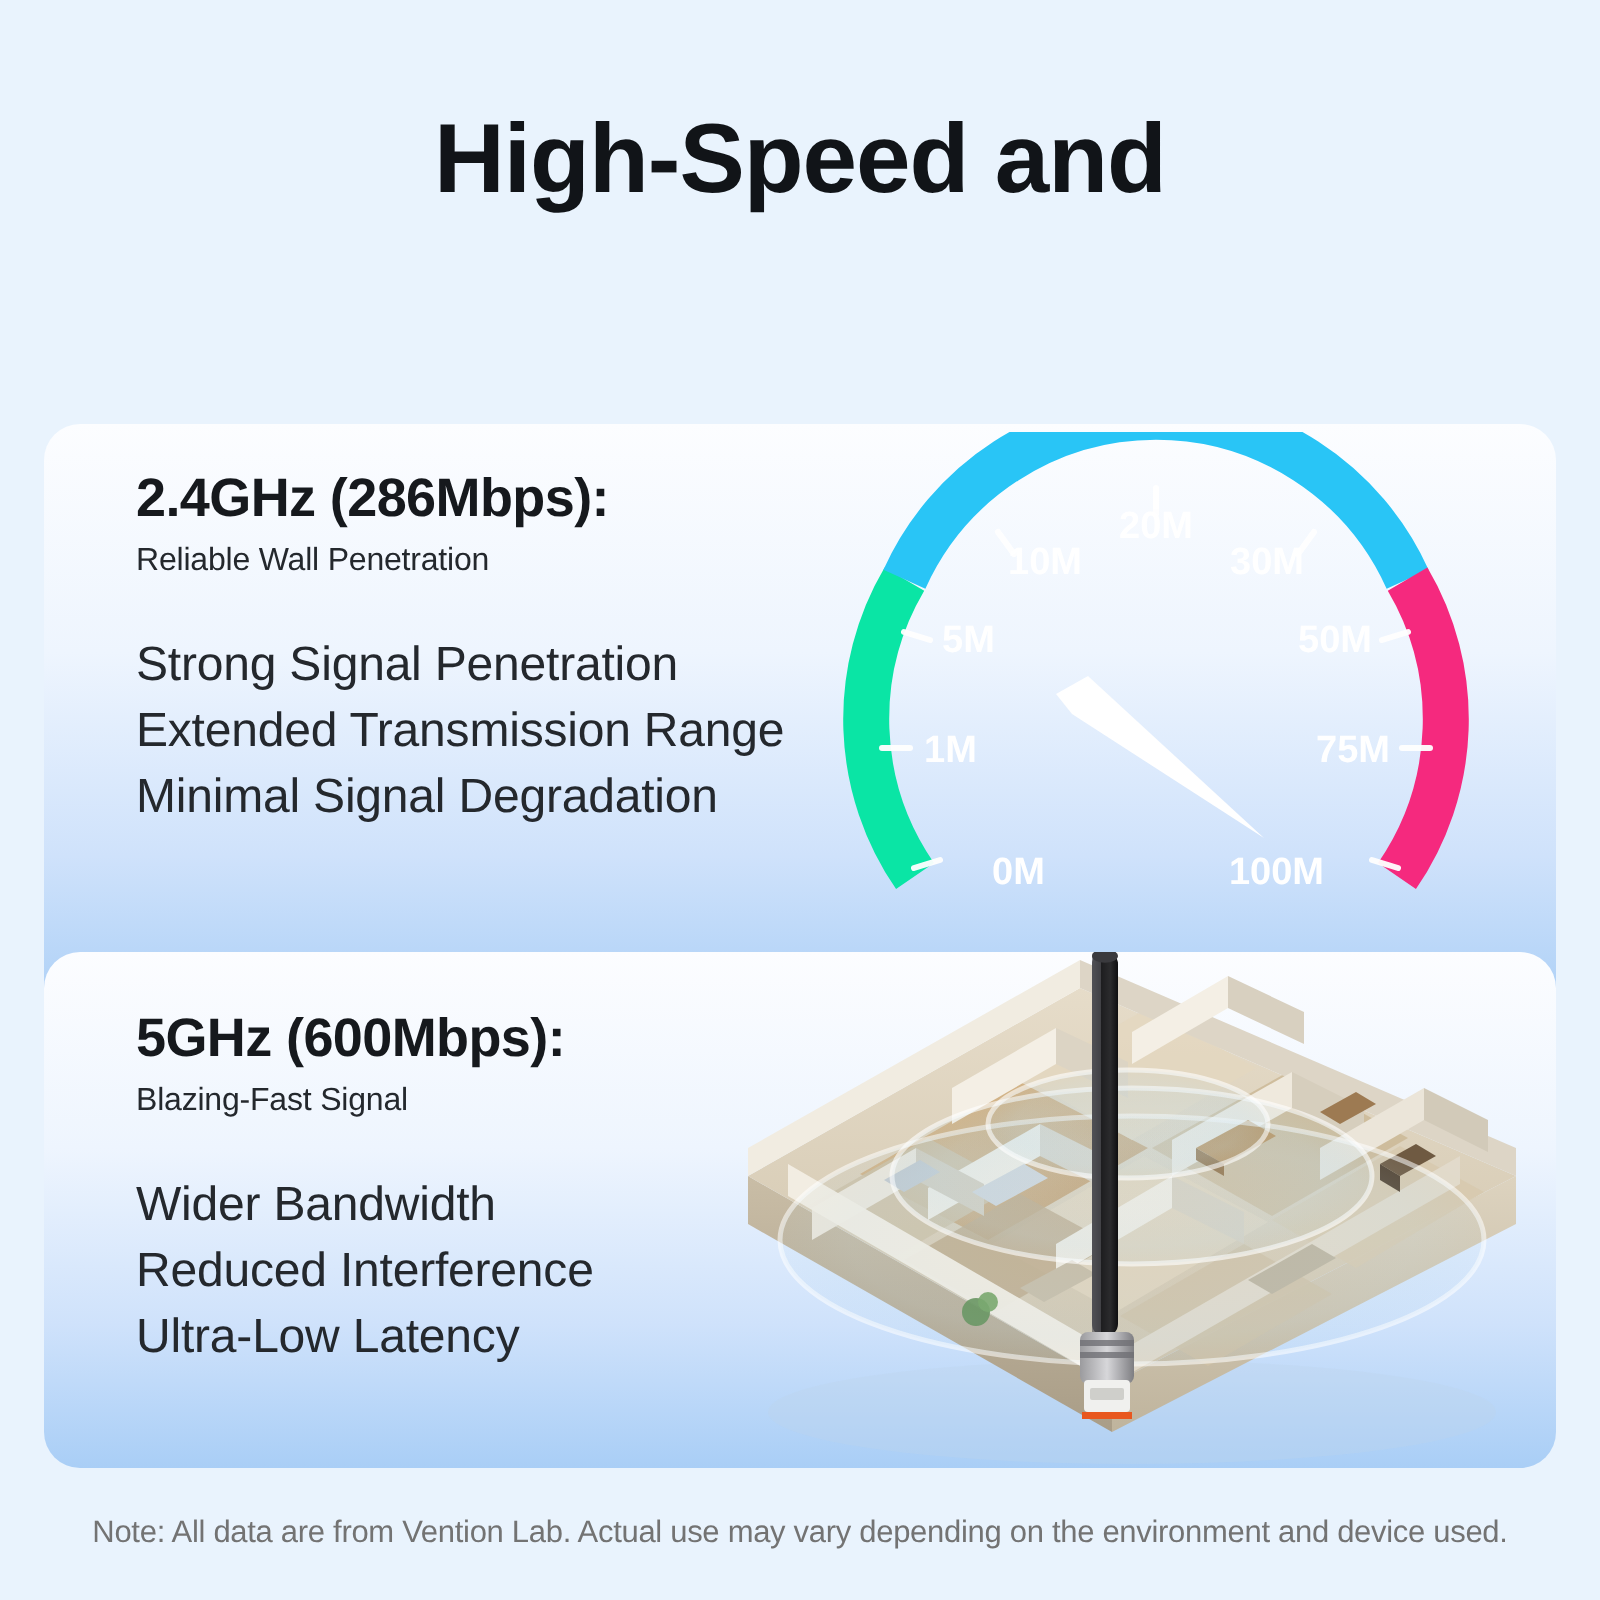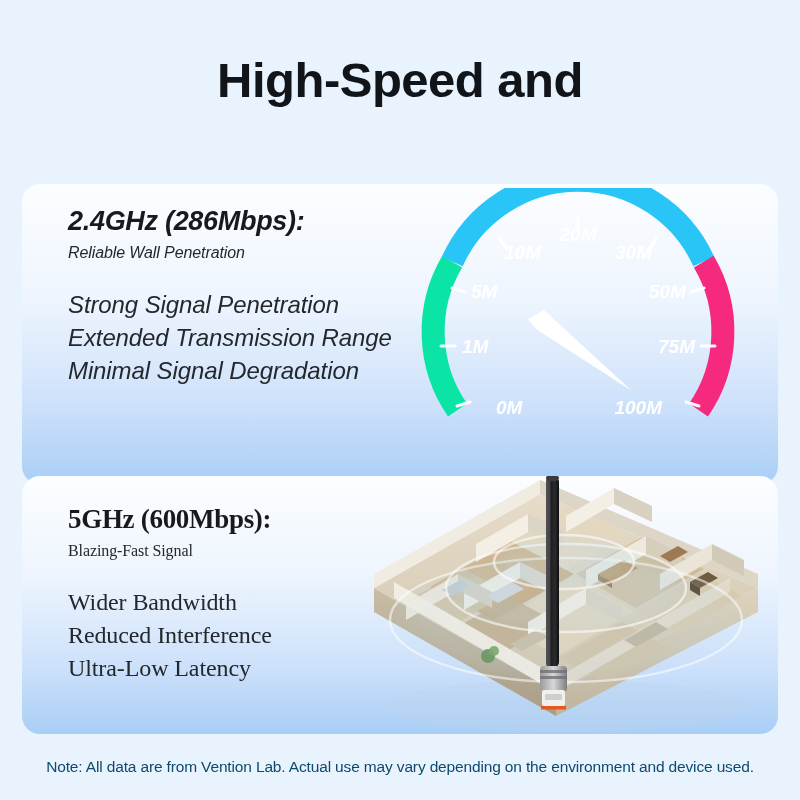--- a/index.html
+++ b/index.html
@@ -36,31 +36,31 @@
 
   
   .card {
     position: absolute;
     left: 22px;
     width: 756px;
     border-radius: 18px;
     background: linear-gradient(180deg, #fcfdff 0%, #eef5fe 38%, #cfe2fb 72%, #a9cef6 100%);
     overflow: hidden;
   }
-  .card-1 { top: 184px; height: 300px; font-style: italic; }
+  .card-1 { top: 212px; height: 300px; }
   .card-2 { top: 476px; height: 258px; }
 
   
   .txt-block {
     position: absolute;
     left: 46px;
     color: #1d2024;
   }
   .card-1 .txt-block { top: 22px; }
-  .card-2 .txt-block { top: 28px; font-family: Liberation Serif, serif; }
+  .card-2 .txt-block { top: 28px; }
 
   .card-title {
     font-size: 27px;
     font-weight: bold;
     letter-spacing: -0.3px;
     color: #16191d;
     margin-bottom: 7px;
   }
   .card-sub {
     font-size: 16px;
@@ -107,21 +107,21 @@
   .house-wrap svg { display: block; }
 
   
   .footer-note {
     position: absolute;
     top: 758px;
     left: 0;
     width: 800px;
     text-align: center;
     font-size: 15.5px;
-    color: #0c4a6e;
+    color: #737373;
     letter-spacing: -0.15px;
   }
 </style>
 </head>
 <body>
 
 <div class="page">
 
   <h1 class="headline">
     <span class="l1">High-Speed and</span>

